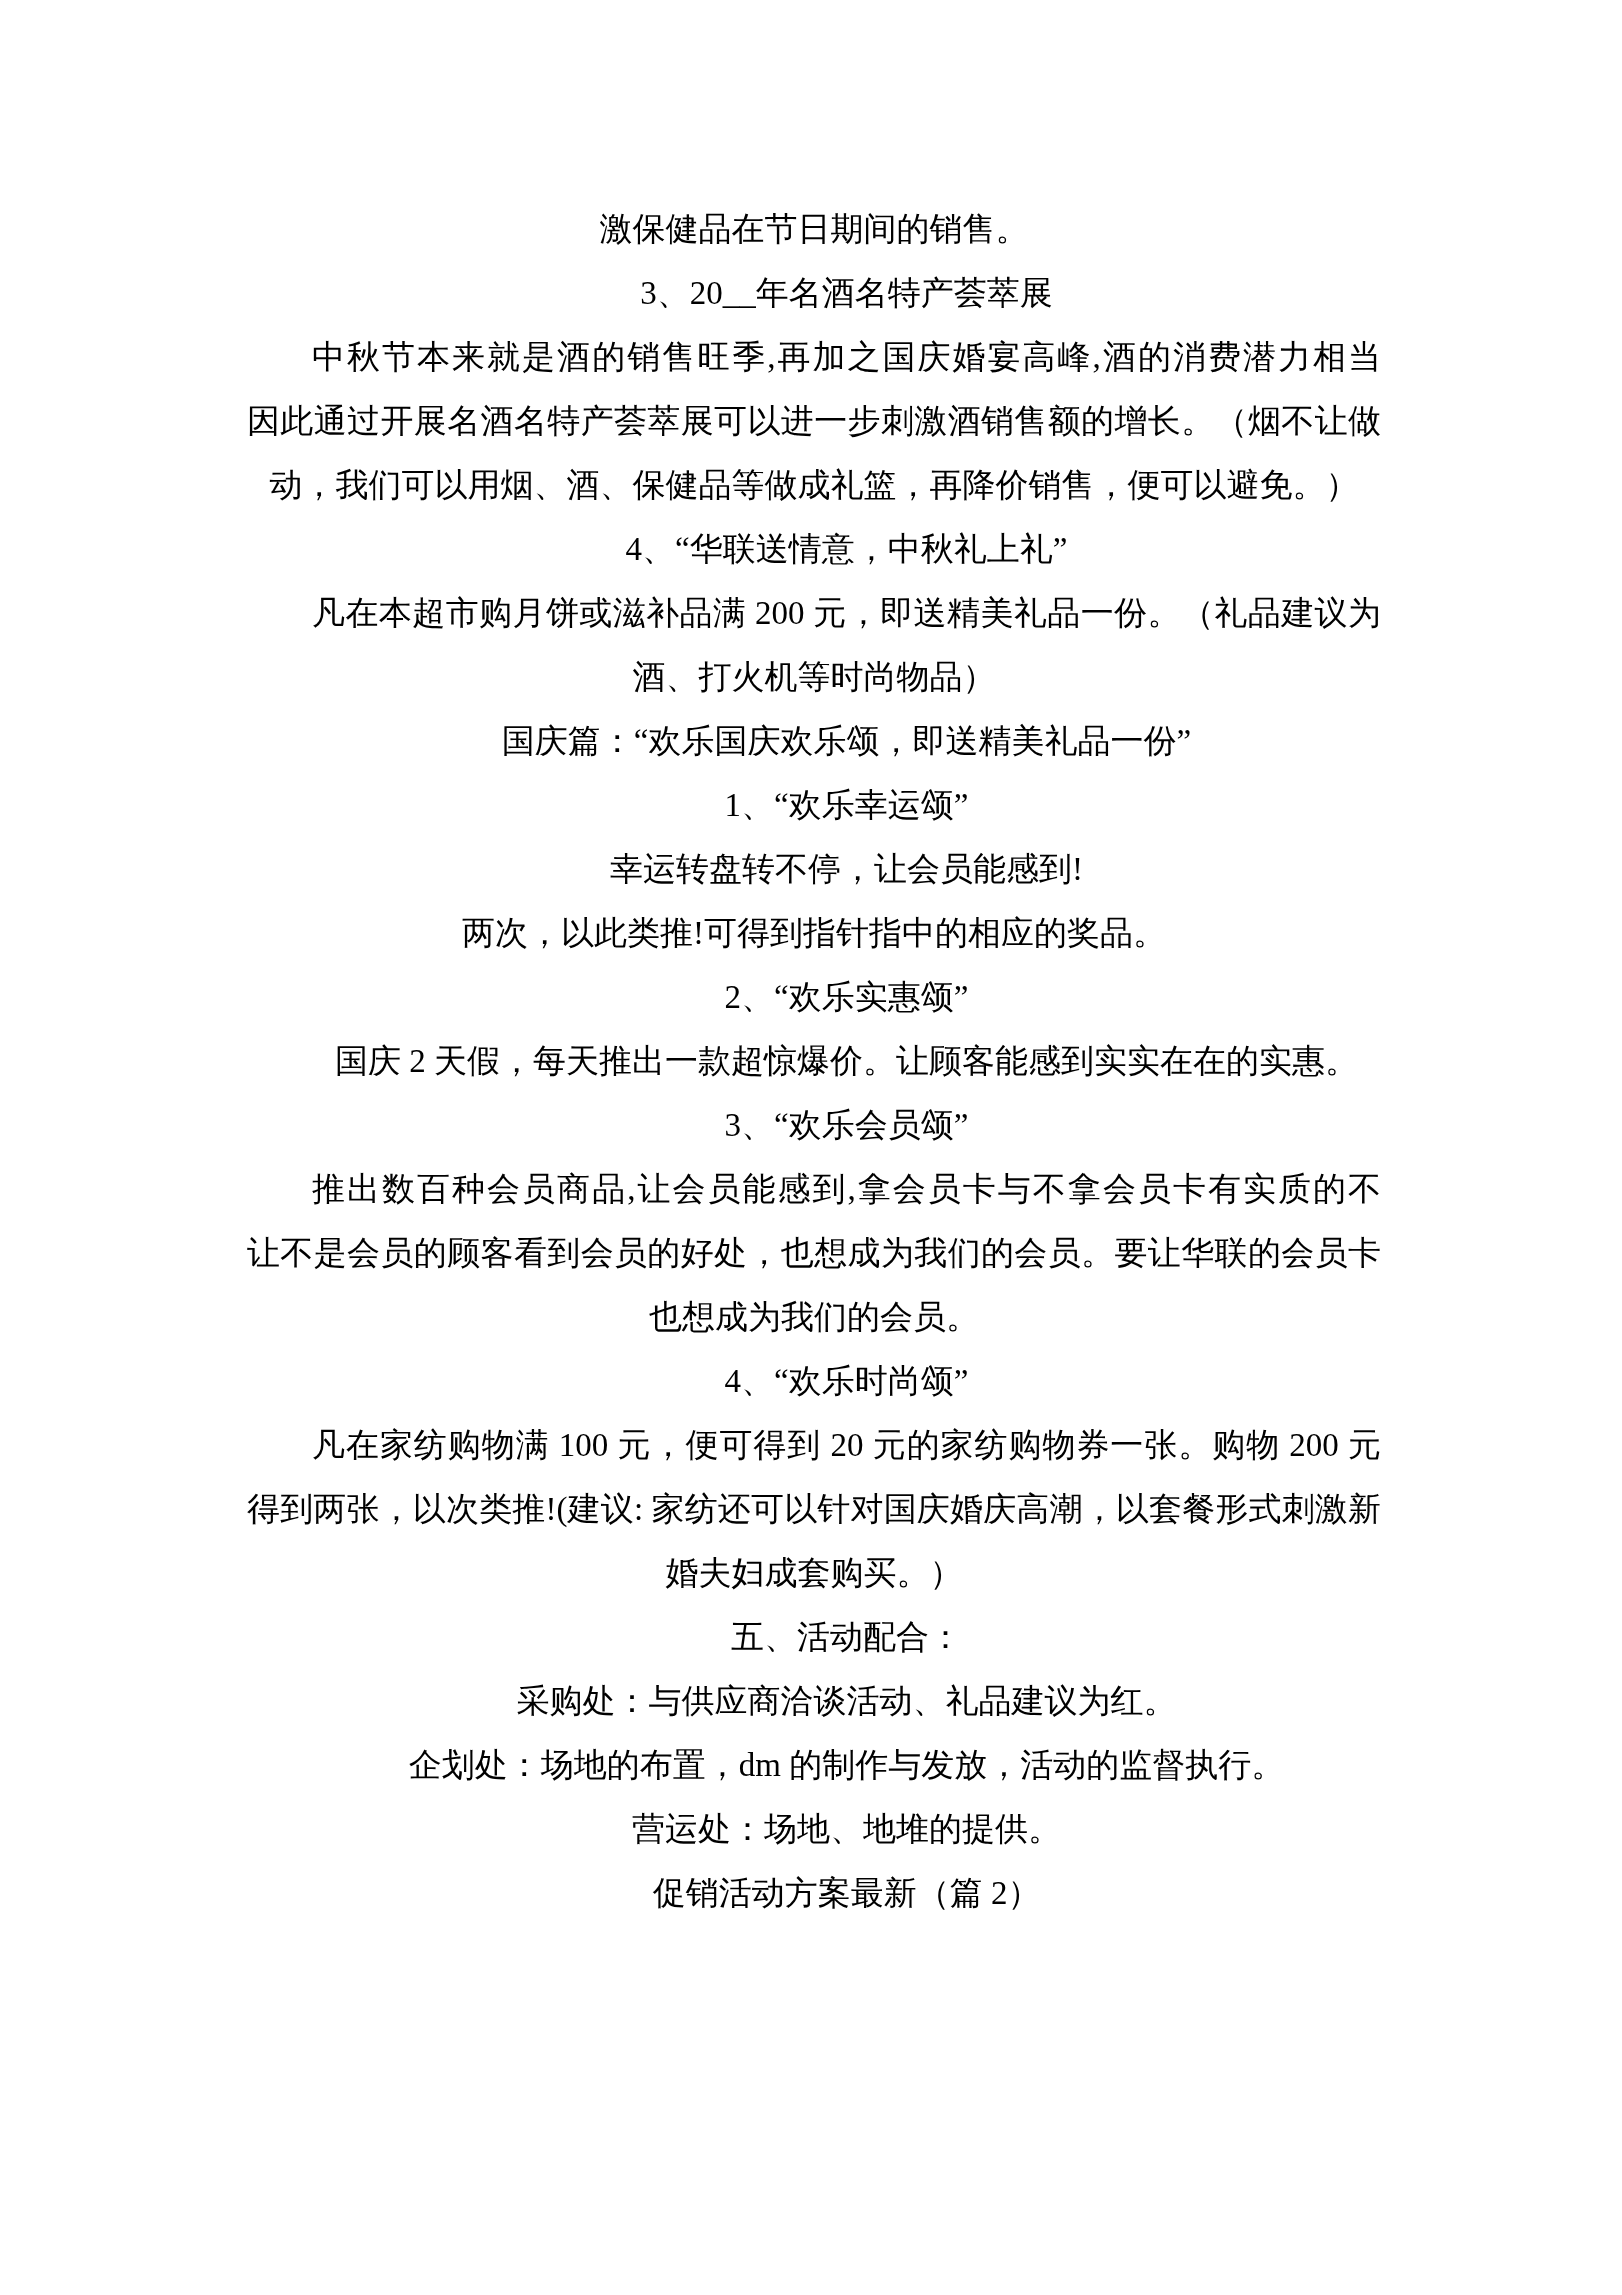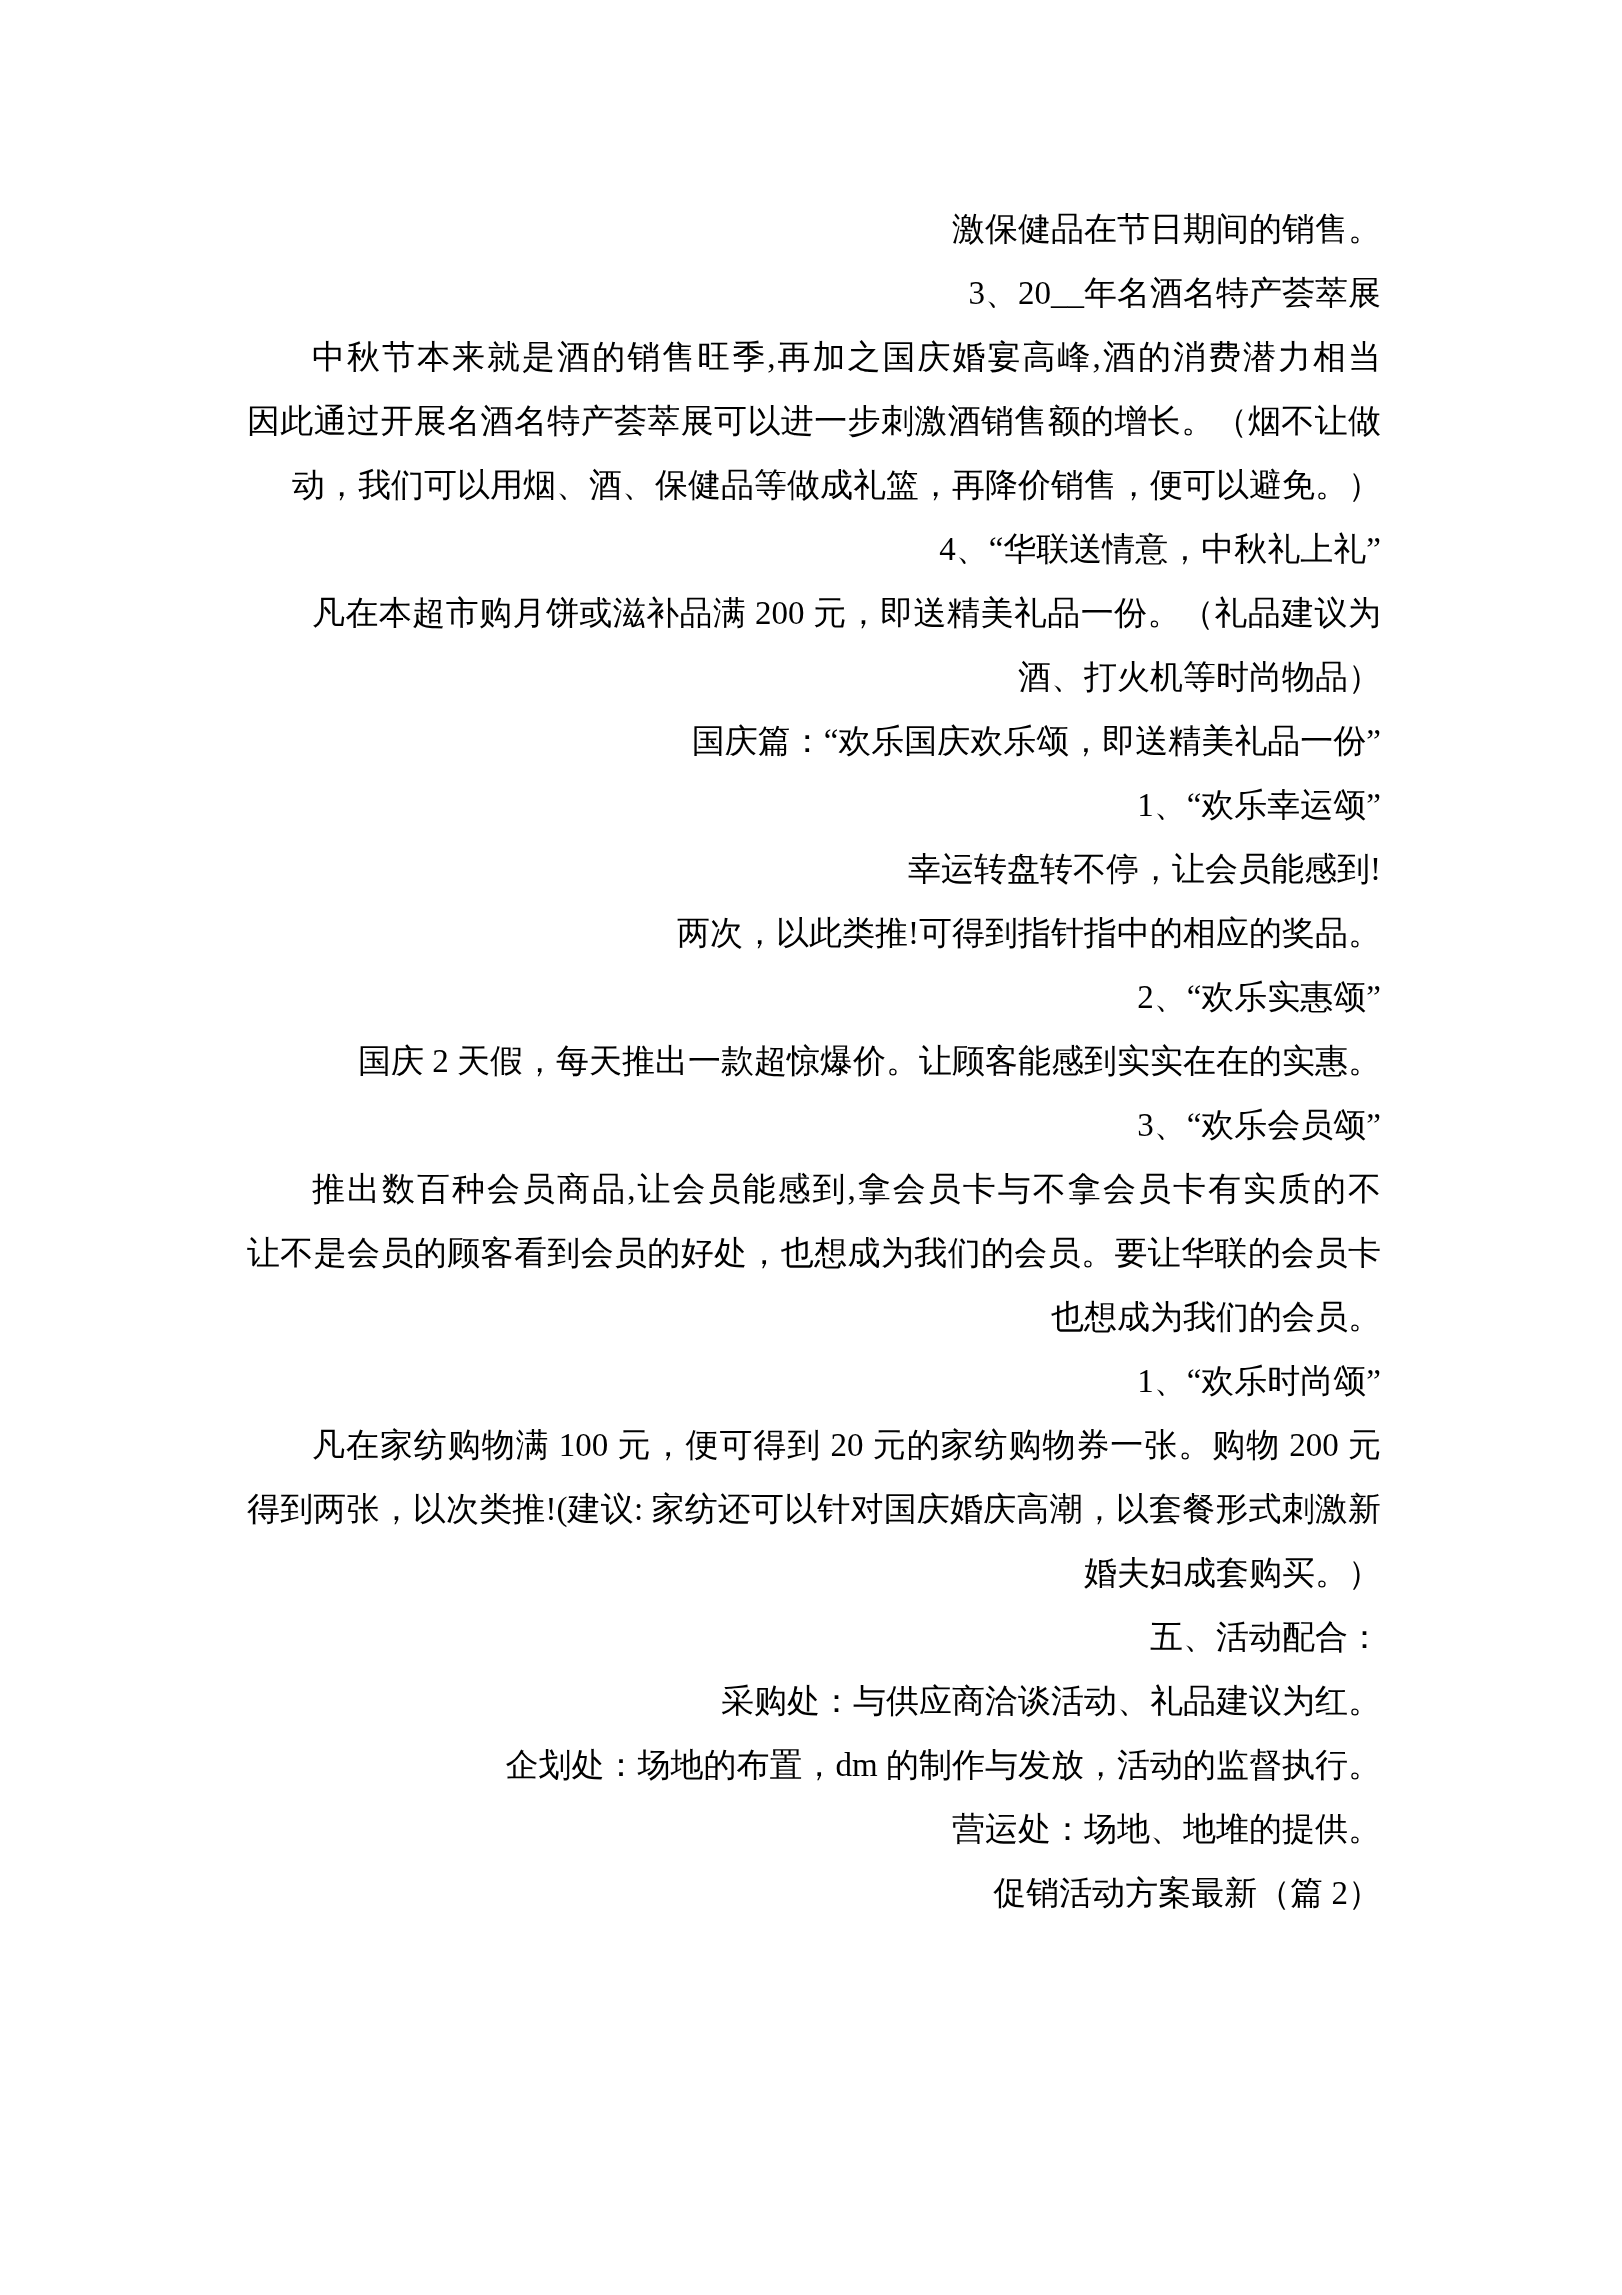--- a/index.html
+++ b/index.html
@@ -22,21 +22,21 @@
   .content{
     position:absolute;
     top:197px;left:247px;width:1134px;
   }
   .line{
     margin:0;padding:0;
     height:64px;line-height:64px;
     font-size:33px;
     white-space:nowrap;
     overflow:visible;
-    text-align:right;
+    text-align:center;
   }
   .indent{text-indent:65px;}
   .justify{
     white-space:normal;
     overflow:hidden;
     text-align:justify;
     -moz-text-align-last:justify;
     text-align-last:justify;
   }
 </style>
@@ -56,21 +56,21 @@
     <p class="line indent">国庆篇：“欢乐国庆欢乐颂，即送精美礼品一份”</p>
     <p class="line indent">1、“欢乐幸运颂”</p>
     <p class="line indent">幸运转盘转不停，让会员能感到!</p>
     <p class="line">两次，以此类推!可得到指针指中的相应的奖品。</p>
     <p class="line indent">2、“欢乐实惠颂”</p>
     <p class="line indent">国庆 2 天假，每天推出一款超惊爆价。让顾客能感到实实在在的实惠。</p>
     <p class="line indent">3、“欢乐会员颂”</p>
     <p class="line indent justify">推出数百种会员商品,让会员能感到,拿会员卡与不拿会员卡有实质的不同。</p>
     <p class="line justify">让不是会员的顾客看到会员的好处，也想成为我们的会员。要让华联的会员卡变</p>
     <p class="line">也想成为我们的会员。</p>
-    <p class="line indent">1、“欢乐时尚颂”</p>
+    <p class="line indent">4、“欢乐时尚颂”</p>
     <p class="line indent justify">凡在家纺购物满 100 元，便可得到 20 元的家纺购物券一张。购物 200 元可</p>
     <p class="line justify">得到两张，以次类推!(建议: 家纺还可以针对国庆婚庆高潮，以套餐形式刺激新</p>
     <p class="line">婚夫妇成套购买。）</p>
     <p class="line indent">五、活动配合：</p>
     <p class="line indent">采购处：与供应商洽谈活动、礼品建议为红。</p>
     <p class="line indent">企划处：场地的布置，dm 的制作与发放，活动的监督执行。</p>
     <p class="line indent">营运处：场地、地堆的提供。</p>
     <p class="line indent">促销活动方案最新（篇 2）</p>
   </div>
 </div>

